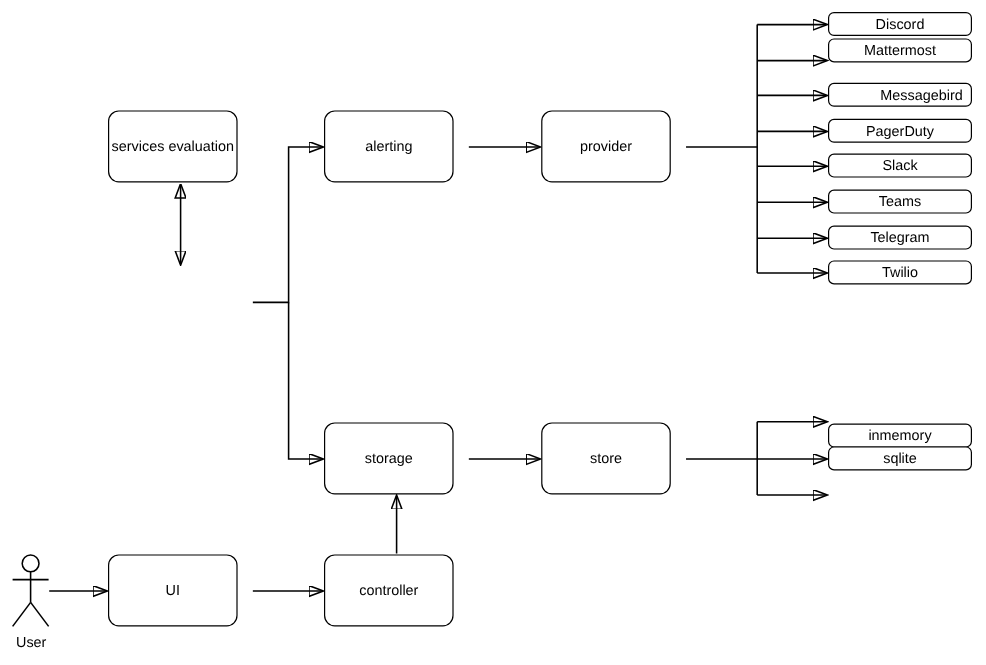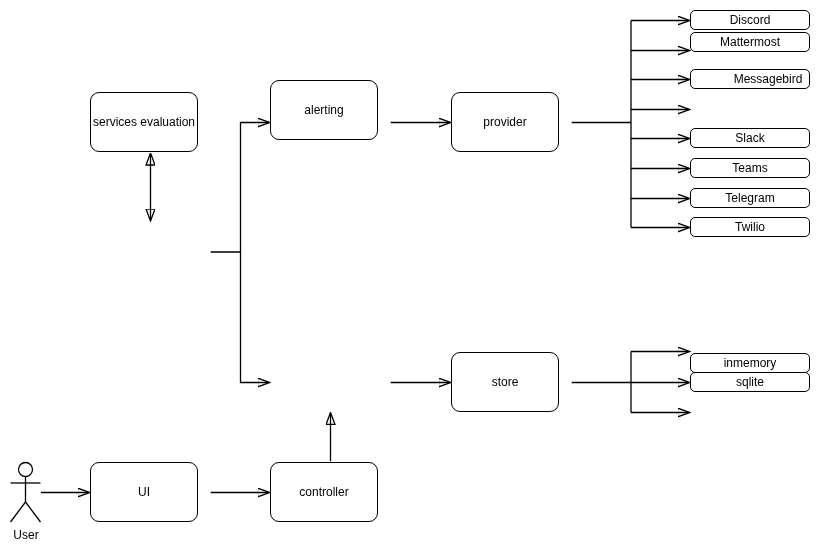--- a/index.html
+++ b/index.html
@@ -89,29 +89,31 @@
     <g>
       <circle cx="25.5" cy="469.5" r="7"></circle>
       <path d="M25.5 476.5 L25.5 502"></path>
       <path d="M10.5 483 L40.5 483"></path>
       <path d="M25.5 502 L10.5 522"></path>
       <path d="M25.5 502 L40.5 522"></path>
     </g>
   </svg>
 
   <div class="node big" style="left:90px;  top:92px;">services evaluation</div>
-  <div class="node big" style="left:270px; top:80px;">alerting</div>
+  <div class="node big" style="left:270px; top:92px;">alerting</div>
   <div class="node big" style="left:451px; top:92px;">provider</div>
+  <div class="node big" style="left:270px; top:352px;">storage</div>
   <div class="node big" style="left:451px; top:352px;">store</div>
   <div class="node big" style="left:90px;  top:462px;">UI</div>
   <div class="node big" style="left:270px; top:462px;">controller</div>
 
   <div class="node small" style="top:10px;">Discord</div>
   <div class="node small" style="top:32px;">Mattermost</div>
   <div class="node small" style="top:69px;padding-left:36px;">Messagebird</div>
+  <div class="node small" style="top:99px;">PagerDuty</div>
   <div class="node small" style="top:128px;">Slack</div>
   <div class="node small" style="top:158px;">Teams</div>
   <div class="node small" style="top:188px;">Telegram</div>
   <div class="node small" style="top:217px;">Twilio</div>
 
   <div class="node small" style="top:341px;margin-top:12px;">inmemory</div>
   <div class="node small" style="top:372px;">sqlite</div>
 
   <div class="actor-label">User</div>
 

